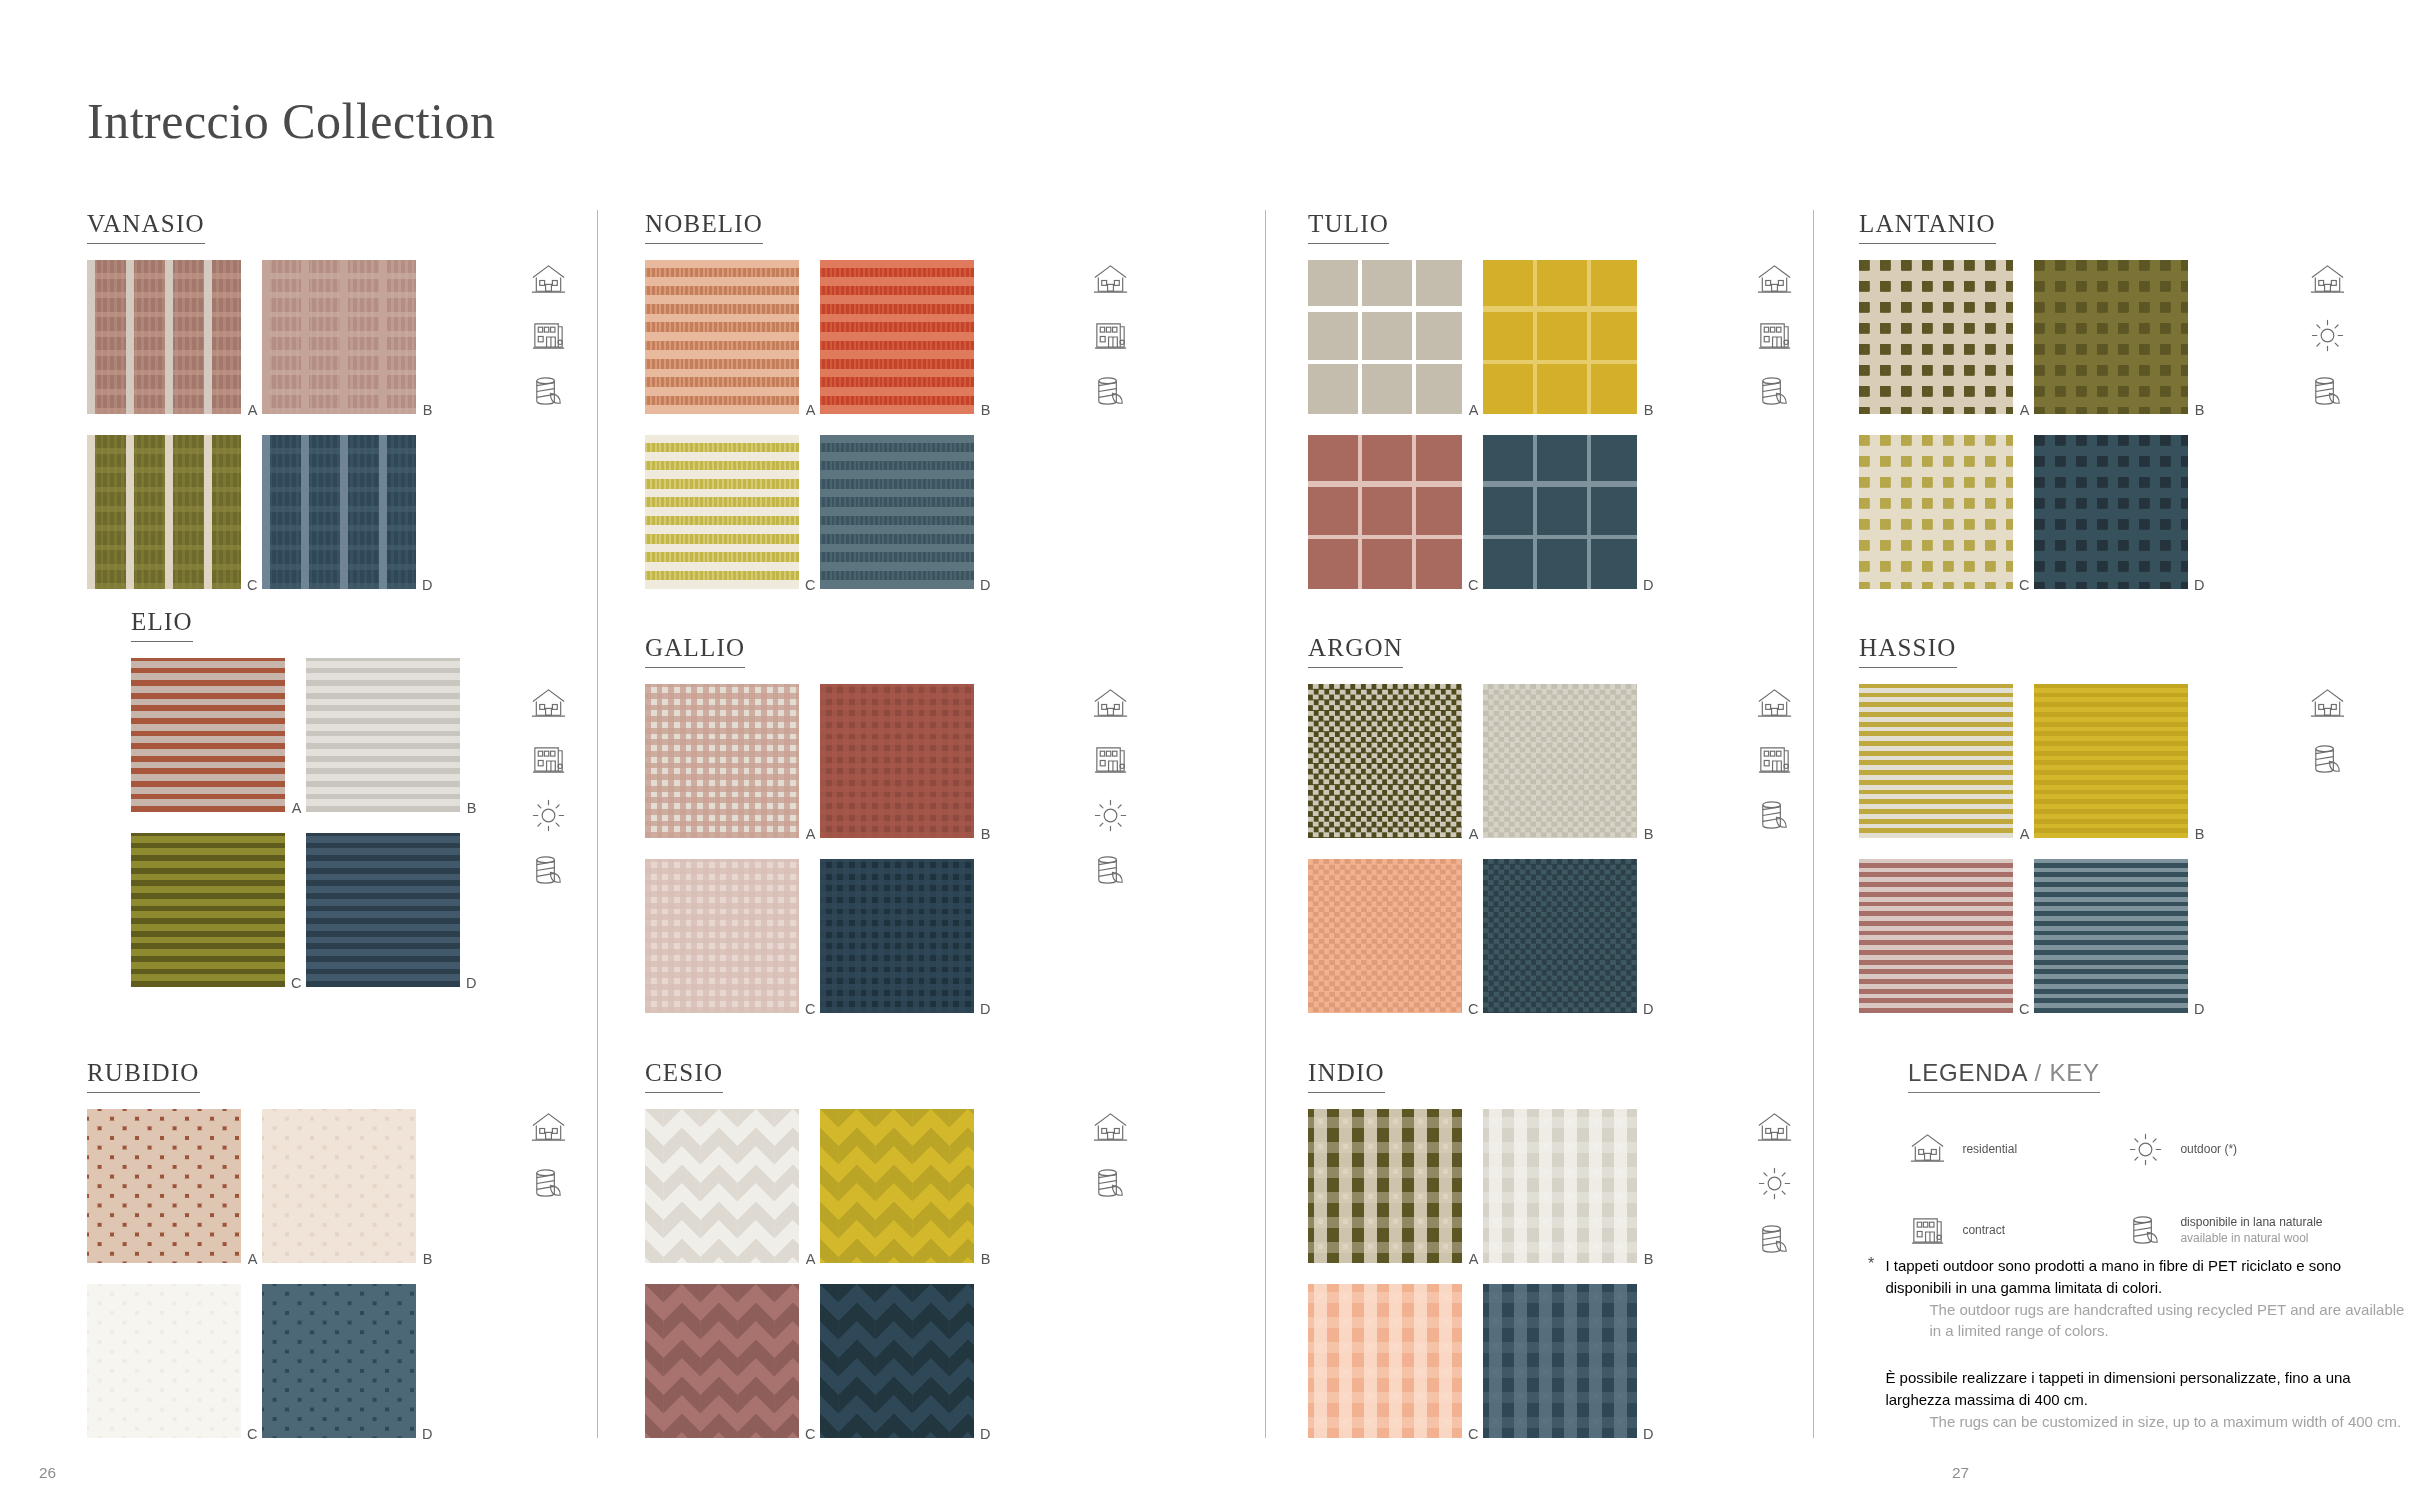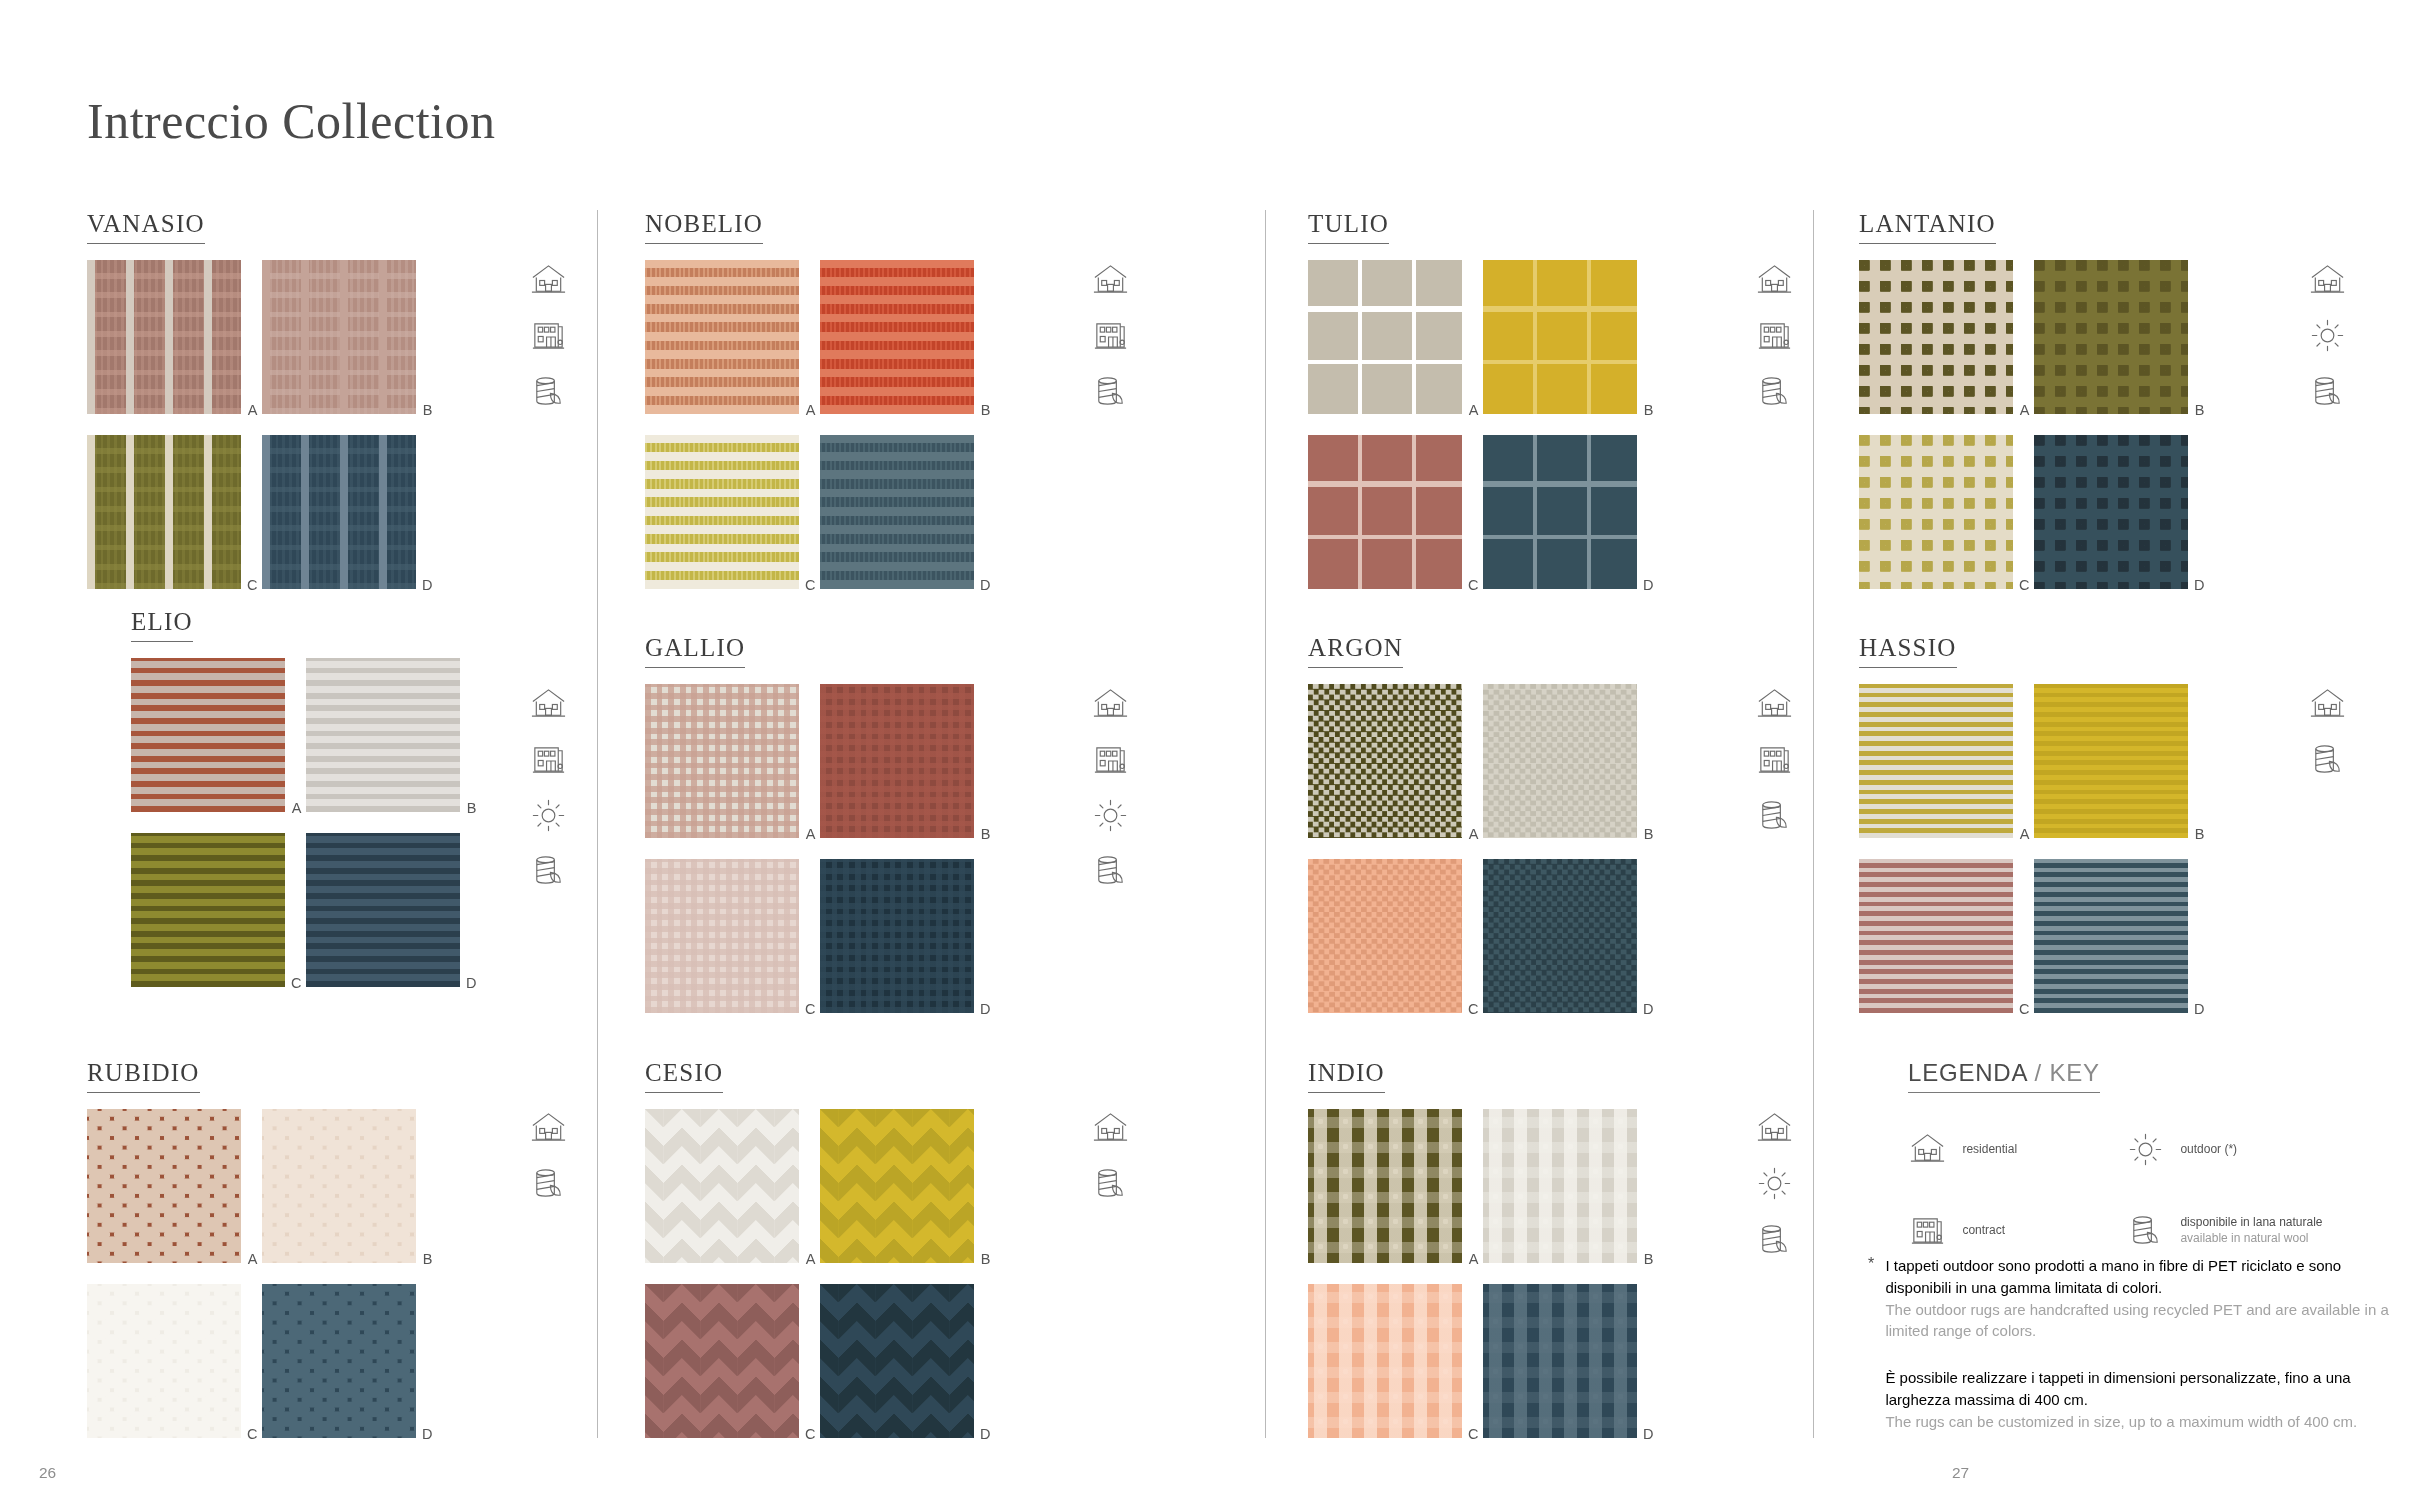--- a/index.html
+++ b/index.html
@@ -85,21 +85,21 @@
   .legend-item { display: flex; align-items: center; gap: 15.4px; }
   .legend-item .li-ico { width: 39px; height: 39px; flex: none; }
   .legend-item .li-ico svg { width:39px; height:39px; display:block; }
   .li-text { font-size: 12px; color: #555; line-height: 1.35; }
   .li-text .it { color: #4d4d4d; }
   .li-text .en { color: #9a9a9a; display:block; }
 
   .footnotes { position: absolute; left: 1868px; top: 1255px; width: 541px; }
   .fn-block { margin-bottom: 25px; }
   .fn-it { font-size: 15px; color: #000000; line-height: 1.45; }
-  .fn-en { font-size: 15px; color: #a3a3a3; line-height: 1.45; }
+  .fn-en { font-size: 15px; color: #a3a3a3; line-height: 1.45; margin-left: 44px; }
   .fn-star { position: relative; padding-left: 17.4px; }
   .fn-star .star { position: absolute; left: 0; top: 0; color:#4d4d4d; }
 
   
   .pagenum {
     position: absolute; bottom: 27px;
     font-size: 15.4px; color: #8d8d8d;
   }
   .pagenum.left { left: 39px; }
   .pagenum.right { right: 39px; }

